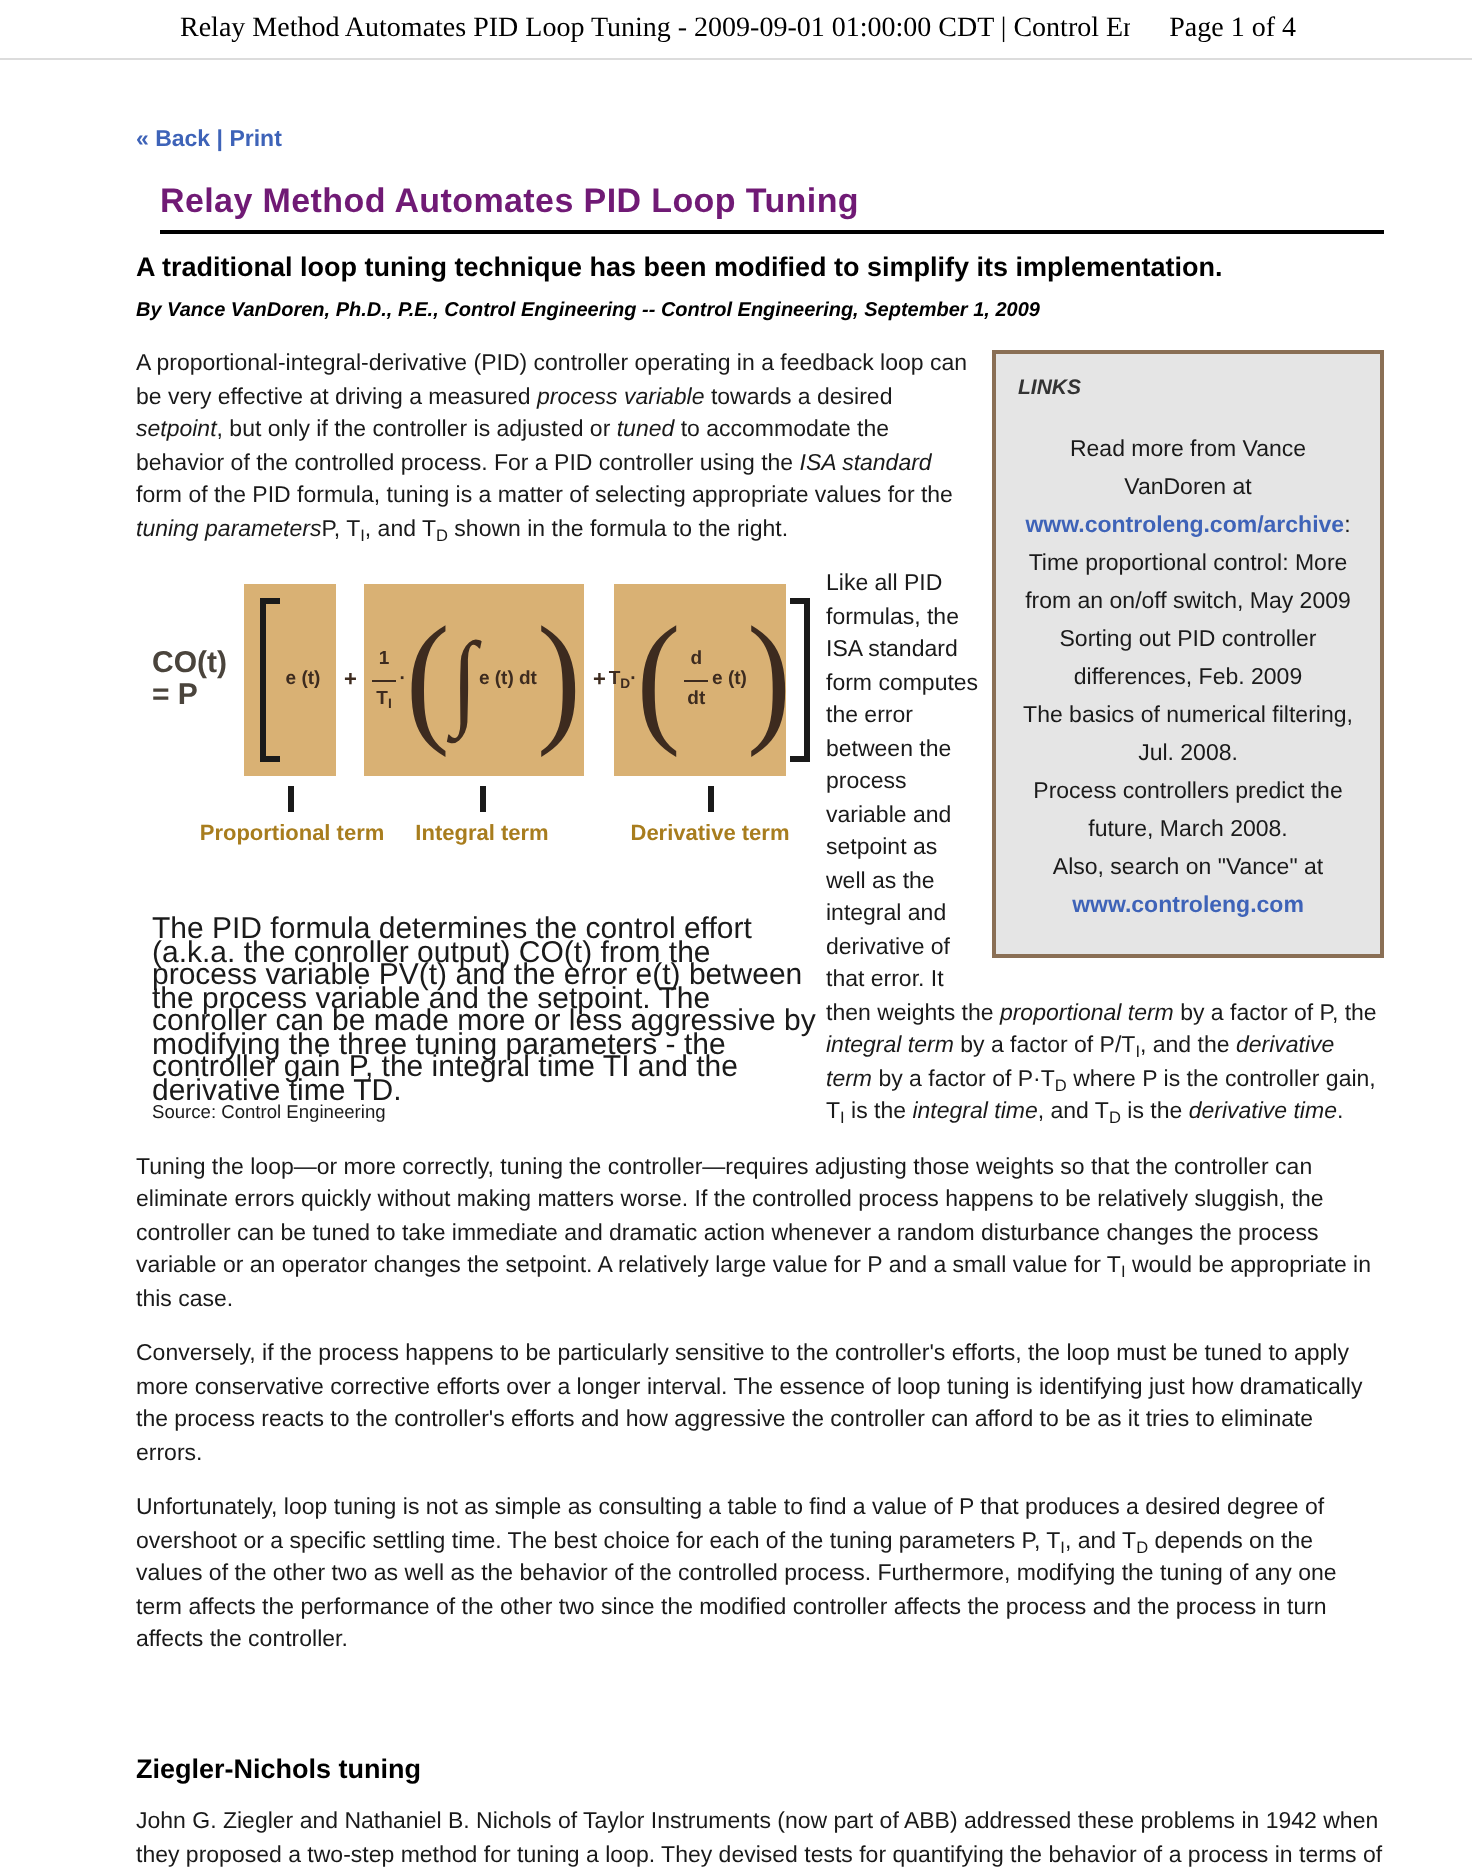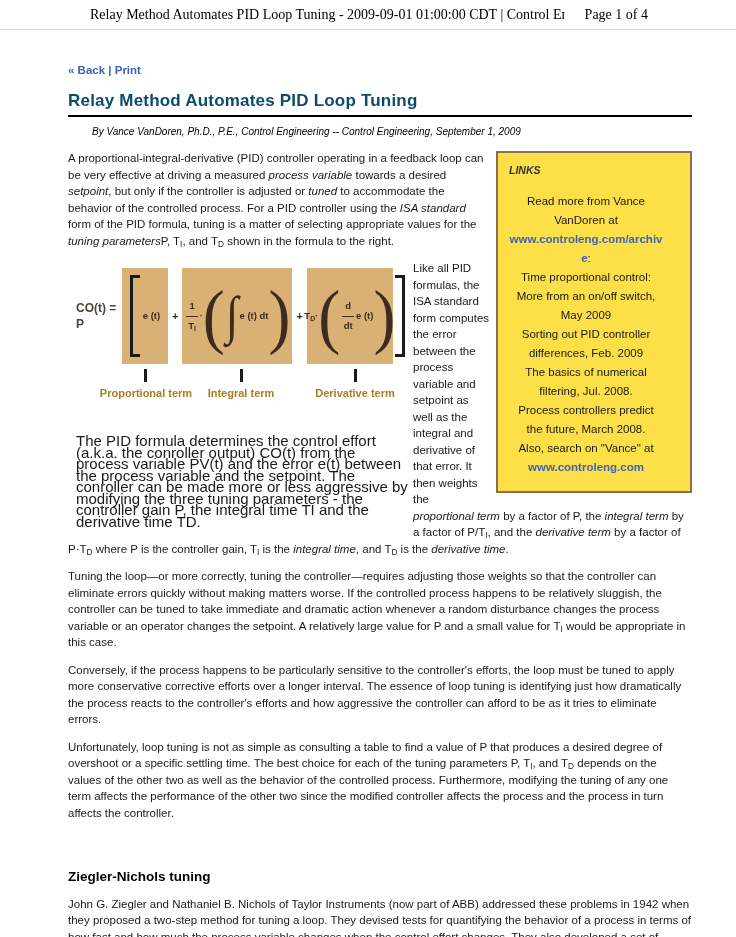--- a/index.html
+++ b/index.html
@@ -25,65 +25,66 @@
   .content { margin:0 44px 0 68px; width:624px; }
 
   .nav-links {
     margin-top:34px;
     font-size:11.5px; font-weight:bold; color:#3e63b8;
   }
   .nav-links a { color:#3e63b8; text-decoration:none; cursor:pointer; }
 
   .article-title {
     margin-top:15px;
-    font-size:17px; font-weight:bold; color:#0c4a6e;
+    font-size:17px; font-weight:bold; color:#701a75;
     letter-spacing:0.2px;
     border-bottom:2px solid #000;
     padding-bottom:4px;
+    margin-left:12px;
   }
   .article-subtitle {
     margin-top:9px;
     font-size:13.5px; font-weight:bold; color:#000;
   }
   .article-byline {
     margin-top:9px; margin-bottom:13px;
-    font-size:10px; font-weight:normal; font-style:italic; color:#000;margin-left:24px;
+    font-size:10px; font-weight:bold; font-style:italic; color:#000;
   }
 
   .article-body { font-size:11.5px; line-height:16.5px; }
   .article-body p { margin:0 0 11px 0; }
 
   
   .f-i { font-style:italic; }
   .f-b { font-weight:bold; }
   .f-sub { font-size:0.72em; vertical-align:-0.28em; line-height:0; }
   .f-link { color:#3e63b8; cursor:pointer; word-break:break-word; }
 
   
   .links-box {
     float:right; width:196px;
     border:2px solid #8a6f55;
-    padding:9px 27px 14px 11px;
+    padding:9px 11px 14px 11px;
     margin:1px 0 10px 6px;
-    background:#fde047;
+    background:#e5e5e5;
   }
   .links-box-title {
     font-size:10.5px; font-weight:bold; font-style:italic; color:#333;
     margin-bottom:13px;
   }
   .links-box-item { font-size:11.5px; line-height:19px; color:#1a1a1a;text-align:center; }
 
   
   .figure-block { float:left; width:345px; padding-left:8px; margin:5px 0 6px 0; }
   .fig-title {
     font-size:21px; font-weight:900; color:#111; letter-spacing:-0.2px;
     margin:2px 0 6px 0;
   }
   .formula-row { display:flex; align-items:center; height:102px; width:334px; }
-  .f-lhs { font-size:12px; font-weight:bold; color:#4a443c; width:46px; flex:none; }
+  .f-lhs { font-size:15px; font-weight:bold; color:#4a443c; width:46px; flex:none; }
   .term-box {
     background:#d9b174; height:96px; flex:none;
     display:flex; align-items:center; justify-content:center;
   }
   .box-p { width:46px; }
   .box-i { width:110px; }
   .box-d { width:86px; }
   .fm { color:#3d2b1f; font-weight:bold; font-size:9.5px; white-space:nowrap; }
   .plus { color:#3d2b1f; font-weight:bold; font-size:11px; margin:0 4px; flex:none; }
   .sq-bracket { width:10px; height:82px; flex:none; }
@@ -128,20 +129,21 @@
 
 <div class="content">
 
   <div class="nav-links">
     <a>« Back</a>
     <span>|</span>
     <a>Print</a>
   </div>
 
   <div class="article-title">Relay Method Automates PID Loop Tuning</div>
+  <div class="article-subtitle">A traditional loop tuning technique has been modified to simplify its implementation.</div>
   <div class="article-byline">By Vance VanDoren, Ph.D., P.E., Control Engineering -- Control Engineering, September 1, 2009</div>
 
   <div class="article-body">
 
     <div class="links-box">
       <div class="links-box-title">LINKS</div>
       <div class="links-box-item"><span>Read more from Vance VanDoren at </span><span class="f-link f-b">www.controleng.com/archive</span><span>:</span></div>
       <div class="links-box-item"><span>Time proportional control: More from an on/off switch, May 2009</span></div>
       <div class="links-box-item"><span>Sorting out PID controller differences, Feb. 2009</span></div>
       <div class="links-box-item"><span>The basics of numerical filtering, Jul. 2008.</span></div>
@@ -195,20 +197,21 @@
       <div class="tick-label-row">
         <span class="tick" style="left:68px"></span>
         <span class="tick" style="left:164px"></span>
         <span class="tick" style="left:278px"></span>
         <span class="fig-label" style="left:70px">Proportional term</span>
         <span class="fig-label" style="left:165px">Integral term</span>
         <span class="fig-label" style="left:279px">Derivative term</span>
       </div>
 
       <div class="fig-caption">The PID formula determines the control effort (a.k.a. the conroller output) CO(t) from the process variable PV(t) and the error e(t) between the process variable and the setpoint. The conroller can be made more or less aggressive by modifying the three tuning parameters - the controller gain P, the integral time TI and the derivative time TD.</div>
+      <div class="fig-source">Source: Control Engineering</div>
     </div>
 
     <p><span>Like all PID formulas, the ISA standard form computes the error between the process variable and setpoint as well as the integral and derivative of that error. It then weights the </span><span class="f-i">proportional term</span><span> by a factor of P, the </span><span class="f-i">integral term</span><span> by a factor of P/T</span><span class="f-sub">I</span><span>, and the </span><span class="f-i">derivative term</span><span> by a factor of P·T</span><span class="f-sub">D</span><span> where P is the controller gain, T</span><span class="f-sub">I</span><span> is the </span><span class="f-i">integral time</span><span>, and T</span><span class="f-sub">D</span><span> is the </span><span class="f-i">derivative time</span><span>.</span></p>
     <p><span>Tuning the loop—or more correctly, tuning the controller—requires adjusting those weights so that the controller can eliminate errors quickly without making matters worse. If the controlled process happens to be relatively sluggish, the controller can be tuned to take immediate and dramatic action whenever a random disturbance changes the process variable or an operator changes the setpoint. A relatively large value for P and a small value for T</span><span class="f-sub">I</span><span> would be appropriate in this case.</span></p>
     <p><span>Conversely, if the process happens to be particularly sensitive to the controller's efforts, the loop must be tuned to apply more conservative corrective efforts over a longer interval. The essence of loop tuning is identifying just how dramatically the process reacts to the controller's efforts and how aggressive the controller can afford to be as it tries to eliminate errors.</span></p>
     <p><span>Unfortunately, loop tuning is not as simple as consulting a table to find a value of P that produces a desired degree of overshoot or a specific settling time. The best choice for each of the tuning parameters P, T</span><span class="f-sub">I</span><span>, and T</span><span class="f-sub">D</span><span> depends on the values of the other two as well as the behavior of the controlled process. Furthermore, modifying the tuning of any one term affects the performance of the other two since the modified controller affects the process and the process in turn affects the controller.</span></p>
 
     <div class="section-heading">Ziegler-Nichols tuning</div>
     <p><span>John G. Ziegler and Nathaniel B. Nichols of Taylor Instruments (now part of ABB) addressed these problems in 1942 when they proposed a two-step method for tuning a loop. They devised tests for quantifying the behavior of a process in terms of how fast and how much the process variable changes when the control effort changes. They also developed a set of</span></p>
 

